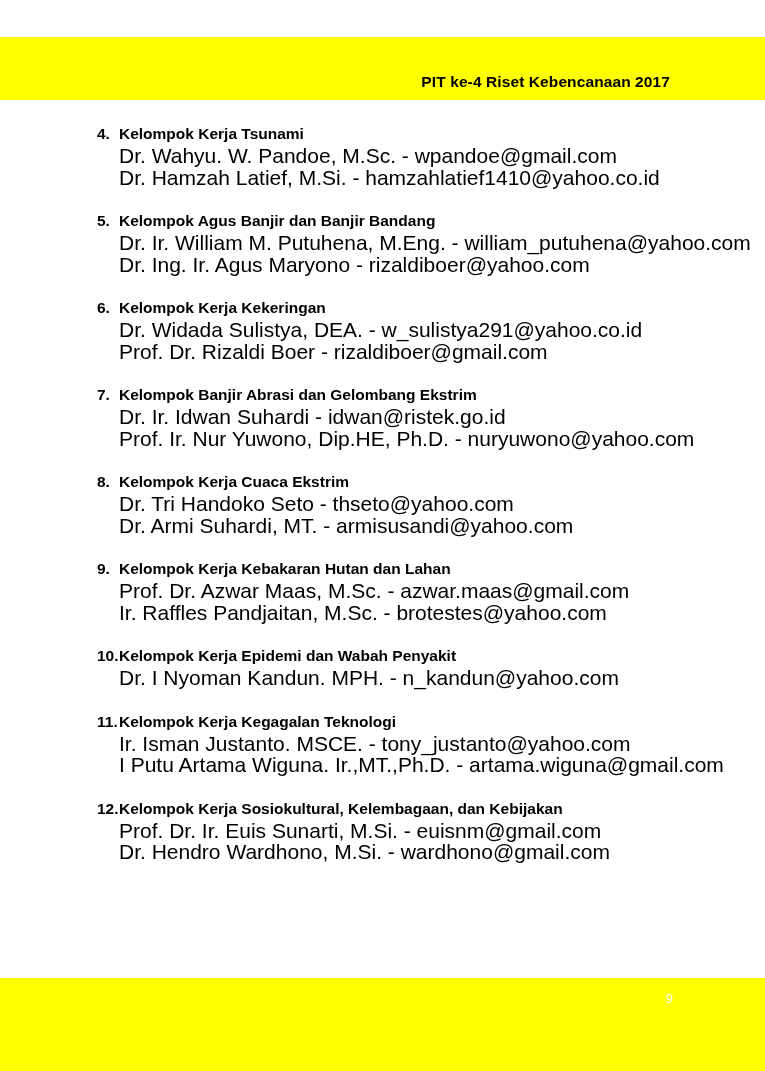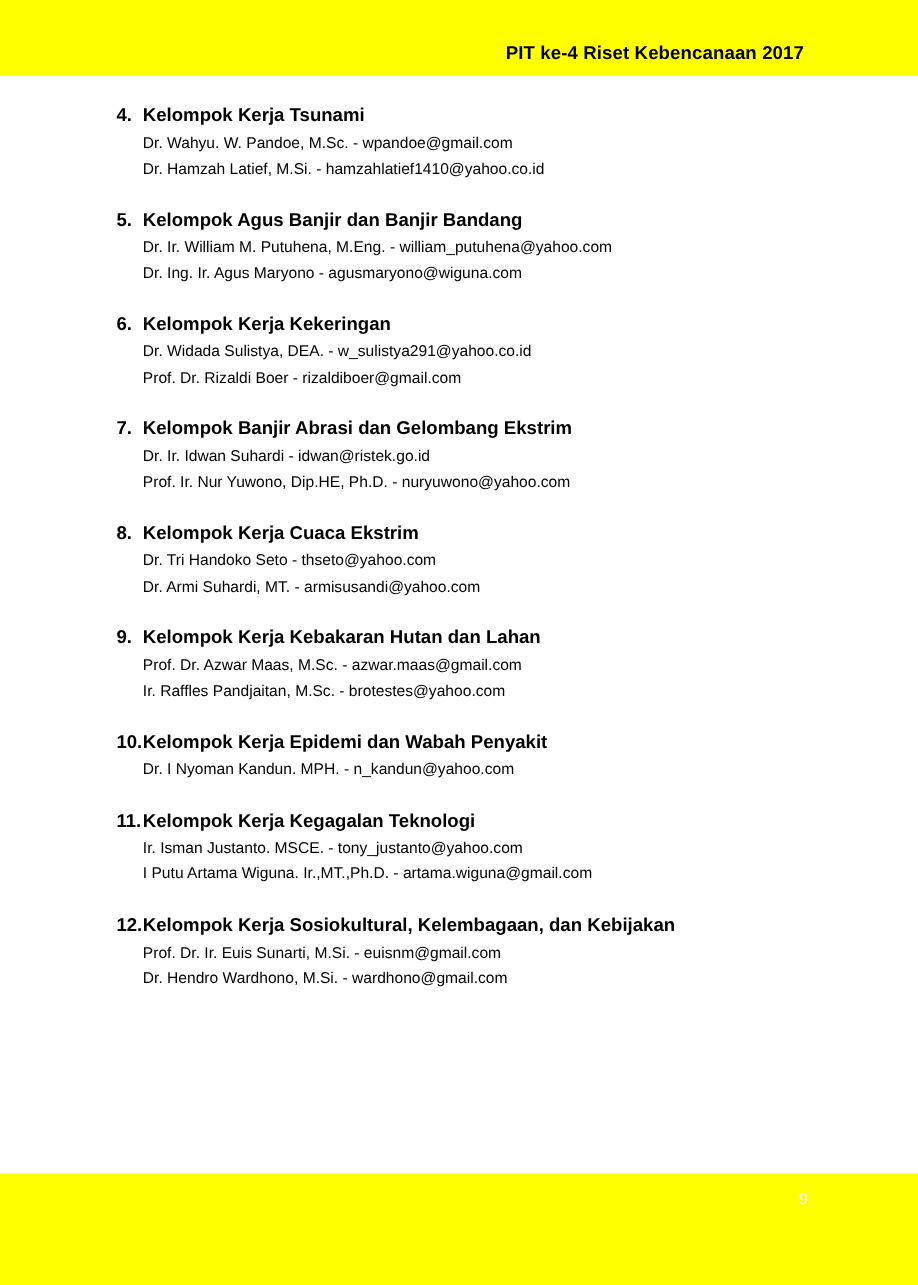--- a/index.html
+++ b/index.html
@@ -19,20 +19,21 @@
     background: #ffffff;
   }
   .band-top {
     height: 63px;
     width: 100%;
     background: #FFFF00;
     display: flex;
     align-items: flex-end;
     justify-content: flex-end;
     padding: 0 95px 10px 0;
+    margin-top: 37px;
   }
   .band-top .header-title {
     font-size: 15.5px;
     font-weight: bold;
     color: #000000;
     line-height: 16px;
     letter-spacing: 0.1px;
   }
   .content {
     flex: 1 1 auto;
@@ -52,21 +53,21 @@
     flex: 0 0 22px;
     width: 22px;
   }
   .section-title {
     flex: 1 1 auto;
   }
   .members {
     padding-left: 22px;
   }
   .member-line {
-    font-size: 13px;
+    font-size: 21px;
     line-height: 21.5px;
     white-space: nowrap;
   }
   .band-bottom {
     height: 93px;
     width: 100%;
     background: #FFFF00;
     display: flex;
     align-items: flex-start;
     justify-content: flex-end;
@@ -101,21 +102,21 @@
     </div>
 
     <div class="section">
       <div class="section-heading">
         <span class="section-number">5.</span>
         <span class="section-title">Kelompok Agus Banjir dan Banjir Bandang</span>
       </div>
       <div class="members">
 
       <div class="member-line">Dr. Ir. William M. Putuhena, M.Eng. - william_putuhena@yahoo.com</div>
-          <div class="member-line">Dr. Ing. Ir. Agus Maryono - agusmaryono@wiguna.com</div>
+          <div class="member-line">Dr. Ing. Ir. Agus Maryono - rizaldiboer@yahoo.com</div>
         </div>
     </div>
 
     <div class="section">
       <div class="section-heading">
         <span class="section-number">6.</span>
         <span class="section-title">Kelompok Kerja Kekeringan</span>
       </div>
       <div class="members">
 

